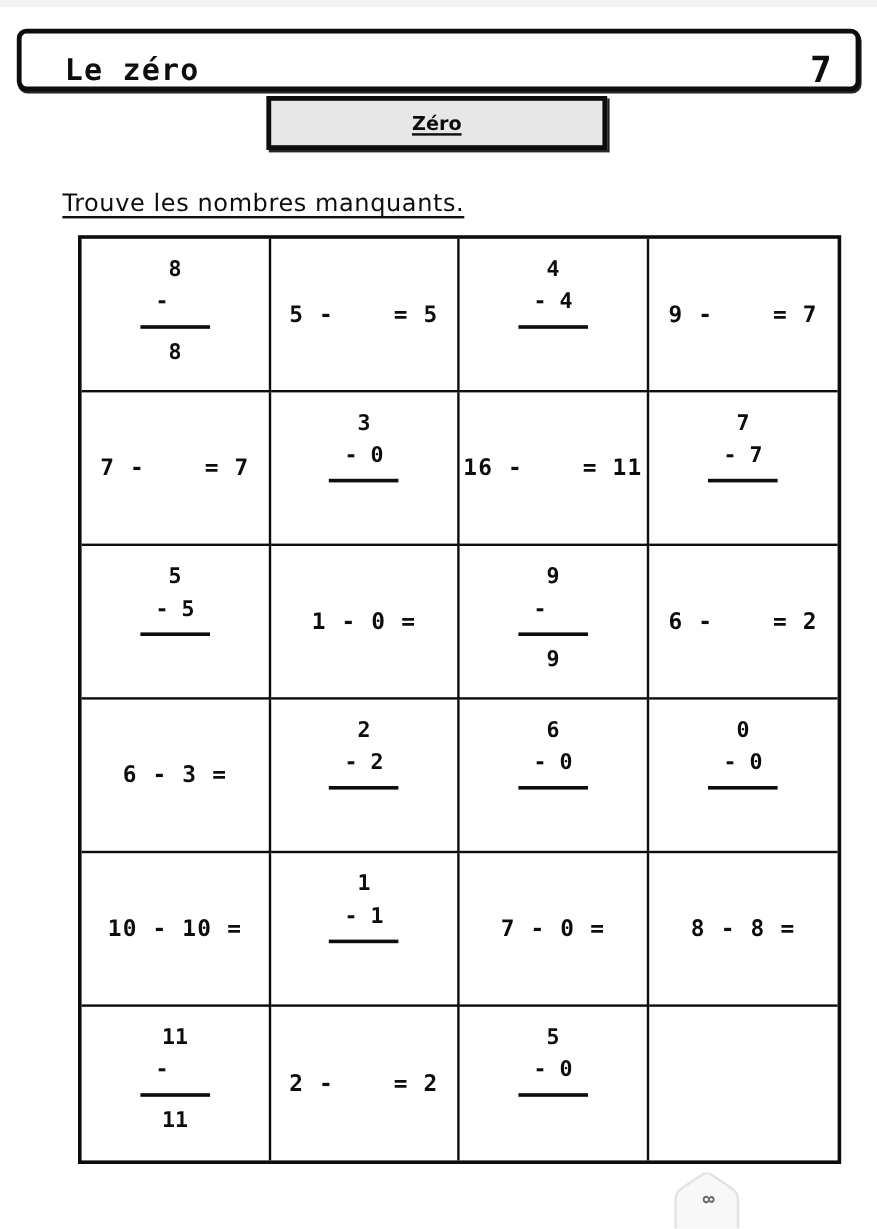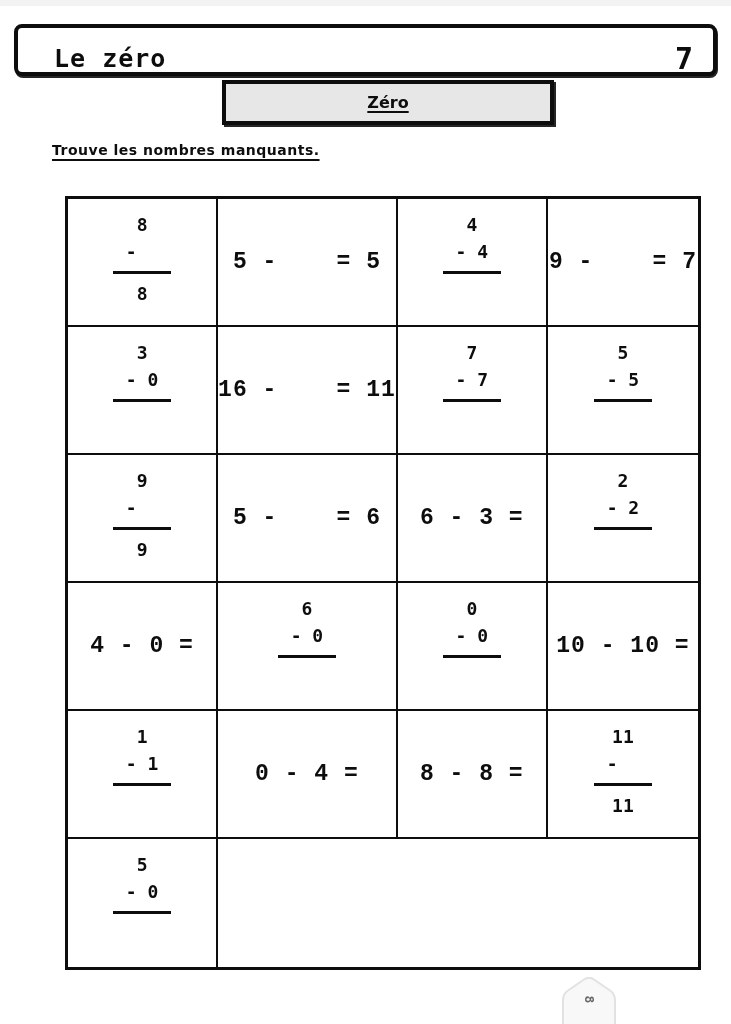--- a/index.html
+++ b/index.html
@@ -28,39 +28,39 @@
   .page-title {
     font-family:"DejaVu Sans Mono", monospace;
     font-size:25px; font-weight:bold; letter-spacing:1px;
   }
   .page-number {
     font-family:"DejaVu Sans Mono", monospace;
     font-size:30px; font-weight:bold;
   }
   
   .callout {
-    position:absolute; left:222px; top:80px; width:332px; height:45px;
+    position:absolute; left:222px; top:80px; width:284px; height:45px;
     background:#e7e7e7;
     border:4px solid #0d0d0d;
     display:flex; align-items:center; justify-content:center;
     font-size:16px;
     box-shadow:2px 2px 0 rgba(13,13,13,0.9);
     z-index:1;
     white-space:pre;
   }
   .callout b {
     font-weight:bold;
     text-decoration:underline;
     text-decoration-thickness:2px;
     text-underline-offset:3px;
   }
   
   .instruction {
-    position:absolute; left:52px; top:142px;
-    font-size:14px; font-weight:bold;
+    position:absolute; left:52px; top:157px;
+    font-size:20px; font-weight:normal;
     text-decoration:underline;
     text-decoration-thickness:2px;
     text-underline-offset:4px;
     letter-spacing:0.5px;
   }
   
   .problems-table {
     position:absolute; left:65px; top:196px; width:636px; height:774px;
     border:3px solid #0d0d0d;
     display:grid;
@@ -71,21 +71,21 @@
   .cell {
     border-right:2.5px solid #0d0d0d;
     border-bottom:2.5px solid #0d0d0d;
     font-family:"DejaVu Sans Mono", monospace;
     font-weight:bold;
     color:#0d0d0d;
   }
   .cell:nth-child(4n) { border-right:none; }
   .cell:nth-child(n+21) { border-bottom:none; }
   .cell.horizontal { display:flex; align-items:center; justify-content:center; }
-  .hprob { font-size:23px; white-space:pre; letter-spacing:1px;font-family:Liberation Mono, monospace; }
+  .hprob { font-size:19px; white-space:pre; letter-spacing:1px; }
   .cell.vertical { display:flex; justify-content:center; padding-top:12px; }
   .vprob { width:70px; text-align:center; font-size:18px; }
   .vtop { height:28px; line-height:28px; white-space:pre; }
   .vmid { height:25px; line-height:25px; white-space:pre; }
   .vline { width:58px; margin:7px auto 7px; border-top:3px solid #0d0d0d; }
   .vbot { height:26px; line-height:26px; white-space:pre; }
   
   .page-marker {
     position:absolute; left:560px; top:977px; width:58px; height:47px;
     z-index:3;
@@ -132,20 +132,23 @@
       <div class="vtop">4</div>
       <div class="vmid">- 4</div>
       <div class="vline"></div>
       <div class="vbot"></div>
     </div>
   </div>
   <div class="cell horizontal">
     <div class="hprob">9 -    = 7</div>
   </div>
 
+  <div class="cell horizontal">
+    <div class="hprob">7 -    = 7</div>
+  </div>
   <div class="cell vertical">
     <div class="vprob">
       <div class="vtop">3</div>
       <div class="vmid">- 0</div>
       <div class="vline"></div>
       <div class="vbot"></div>
     </div>
   </div>
   <div class="cell horizontal">
     <div class="hprob">16 -    = 11</div>
@@ -160,46 +163,46 @@
   </div>
 
   <div class="cell vertical">
     <div class="vprob">
       <div class="vtop">5</div>
       <div class="vmid">- 5</div>
       <div class="vline"></div>
       <div class="vbot"></div>
     </div>
   </div>
+  <div class="cell horizontal">
+    <div class="hprob">1 - 0 =</div>
+  </div>
   <div class="cell vertical">
     <div class="vprob">
       <div class="vtop">9</div>
       <div class="vmid">-  </div>
       <div class="vline"></div>
       <div class="vbot">9</div>
     </div>
   </div>
   <div class="cell horizontal">
-    <div class="hprob">5 -    = 6</div>
+    <div class="hprob">6 -    = 2</div>
   </div>
 
   <div class="cell horizontal">
     <div class="hprob">6 - 3 =</div>
   </div>
   <div class="cell vertical">
     <div class="vprob">
       <div class="vtop">2</div>
       <div class="vmid">- 2</div>
       <div class="vline"></div>
       <div class="vbot"></div>
     </div>
   </div>
-  <div class="cell horizontal">
-    <div class="hprob">4 - 0 =</div>
-  </div>
   <div class="cell vertical">
     <div class="vprob">
       <div class="vtop">6</div>
       <div class="vmid">- 0</div>
       <div class="vline"></div>
       <div class="vbot"></div>
     </div>
   </div>
 
   <div class="cell vertical">
@@ -215,33 +218,36 @@
   </div>
   <div class="cell vertical">
     <div class="vprob">
       <div class="vtop">1</div>
       <div class="vmid">- 1</div>
       <div class="vline"></div>
       <div class="vbot"></div>
     </div>
   </div>
   <div class="cell horizontal">
-    <div class="hprob">0 - 4 =</div>
+    <div class="hprob">7 - 0 =</div>
   </div>
 
   <div class="cell horizontal">
     <div class="hprob">8 - 8 =</div>
   </div>
   <div class="cell vertical">
     <div class="vprob">
       <div class="vtop">11</div>
       <div class="vmid">-  </div>
       <div class="vline"></div>
       <div class="vbot">11</div>
     </div>
+  </div>
+  <div class="cell horizontal">
+    <div class="hprob">2 -    = 2</div>
   </div>
   <div class="cell vertical">
     <div class="vprob">
       <div class="vtop">5</div>
       <div class="vmid">- 0</div>
       <div class="vline"></div>
       <div class="vbot"></div>
     </div>
   </div>
 

